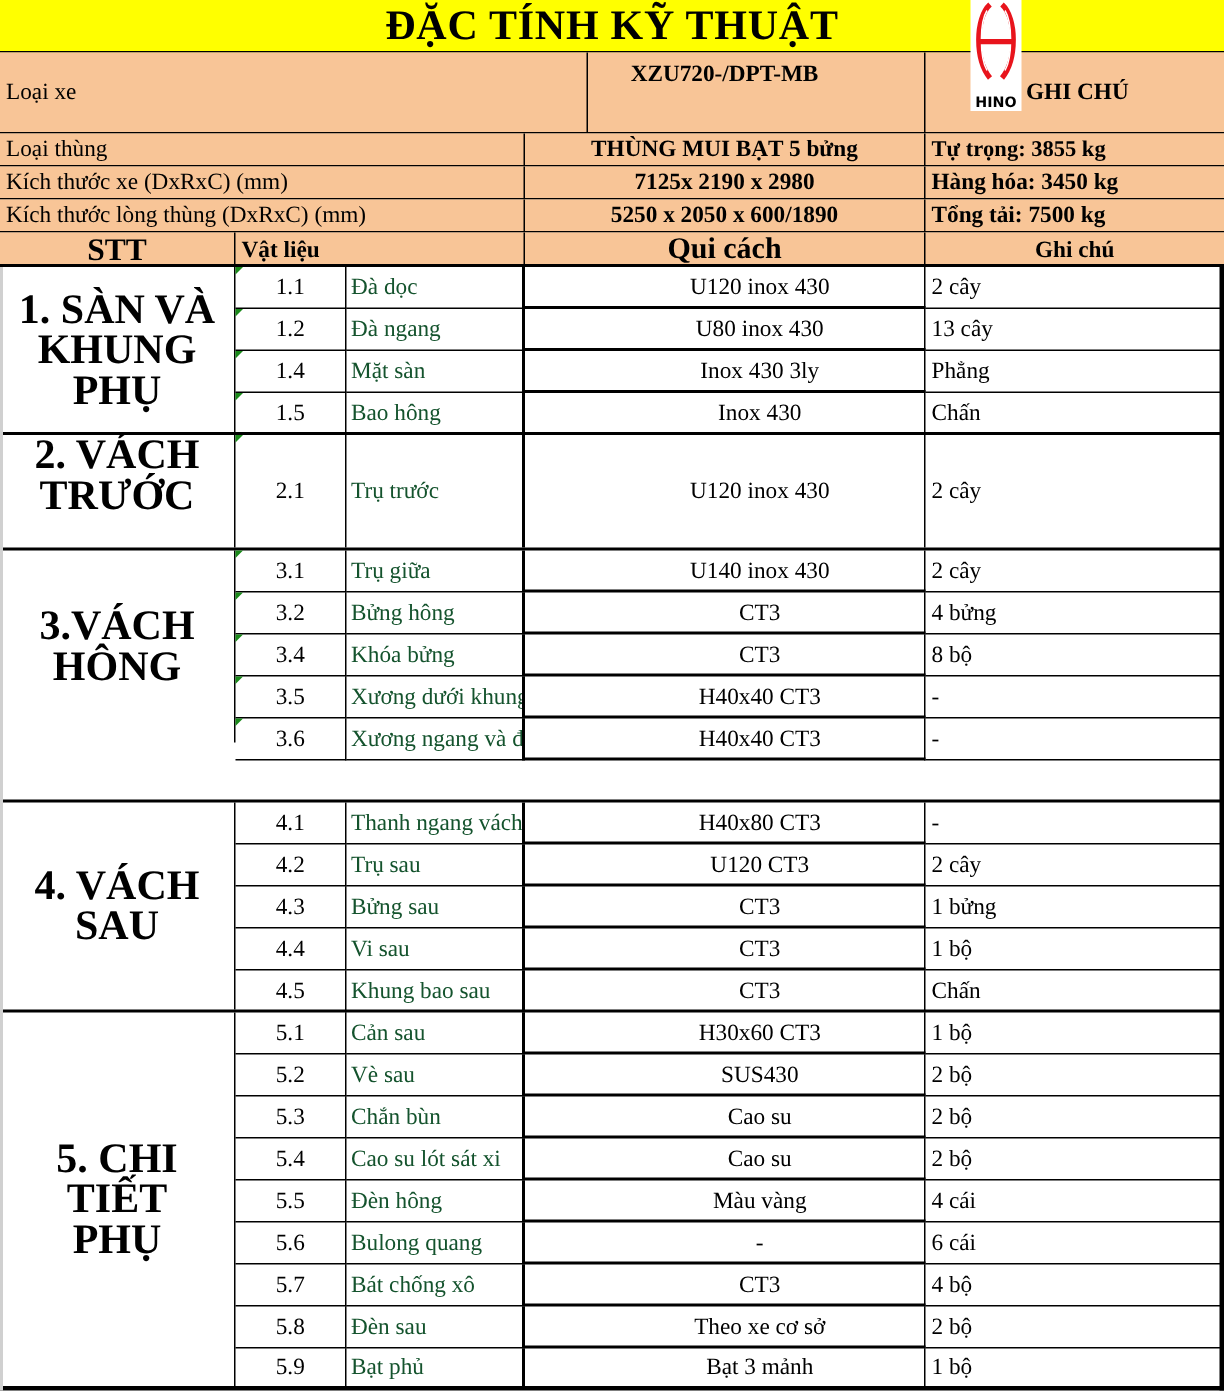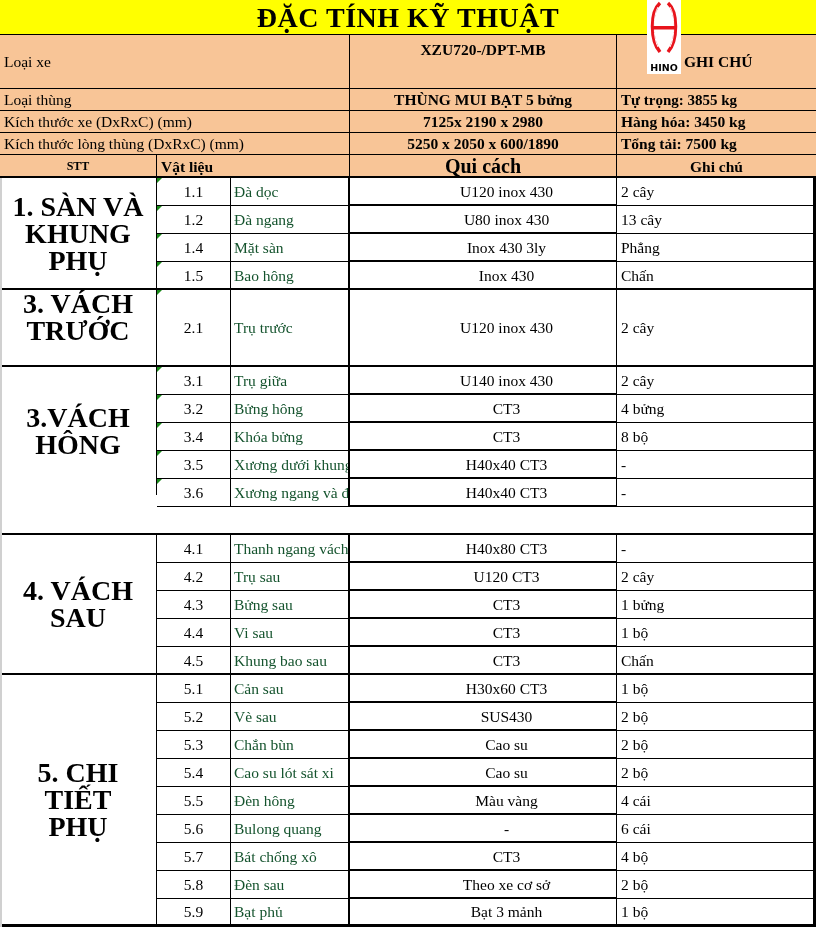--- a/index.html
+++ b/index.html
@@ -40,21 +40,21 @@
       <path d="M13 3 C3 12,3 40,13 52" stroke="#e8141c" stroke-width="3.5" fill="none"></path>
       <path d="M21 3 C31 12,31 40,21 52" stroke="#e8141c" stroke-width="3.5" fill="none"></path>
       <path d="M11 7 C6 15,6 38,11 47" stroke="#fff" stroke-width="1" fill="none"></path>
       <path d="M23 7 C28 15,28 38,23 47" stroke="#fff" stroke-width="1" fill="none"></path>
       <rect x="6" y="26" width="22" height="3.5" fill="#e8141c"></rect>
       <text x="17" y="71" text-anchor="middle" font-family="DejaVu Sans, sans-serif" font-weight="bold" font-size="9.5" fill="#000">HINO</text>
     </svg>
   </div>
 
   <div class="abs hdr-row peach" style="top:35px;height:54px;">
-    <div class="cell vline lbl" style="left:0;width:350px;line-height:54px;">Loại xe</div>
+    <div class="cell vline lbl" style="left:0;width:392px;line-height:54px;">Loại xe</div>
     <div class="cell vline center bold" style="left:350px;width:267px;font-size:15.5px;line-height:30px;">XZU720-/DPT-MB</div>
     <div class="cell bold" style="left:617px;width:199px;font-size:15.5px;line-height:54px;padding-left:67px;">GHI CHÚ</div>
   </div>
 
   <div class="abs hdr-row peach" style="top:89px;height:22px;">
     <div class="cell vline lbl" style="left:0;width:350px;line-height:22px;">Loại thùng</div>
     <div class="cell vline center bold" style="left:350px;width:267px;font-size:15.5px;line-height:22px;">THÙNG  MUI BẠT 5 bửng</div>
     <div class="cell bold" style="left:617px;width:199px;font-size:15px;line-height:22px;padding-left:4px;">Tự trọng: 3855 kg</div>
   </div>
 
@@ -64,21 +64,21 @@
     <div class="cell bold" style="left:617px;width:199px;font-size:15.5px;line-height:22px;padding-left:4px;">Hàng hóa: 3450 kg</div>
   </div>
 
   <div class="abs hdr-row peach" style="top:133px;height:22px;">
     <div class="cell vline lbl" style="left:0;width:350px;line-height:22px;">Kích thước lòng thùng (DxRxC) (mm)</div>
     <div class="cell vline center bold" style="left:350px;width:267px;font-size:15.5px;line-height:22px;">5250 x 2050 x 600/1890</div>
     <div class="cell bold" style="left:617px;width:199px;font-size:15.5px;line-height:22px;padding-left:4px;">Tổng tải: 7500 kg</div>
   </div>
 
   <div class="abs peach" style="left:0;top:155px;width:816px;height:23px;border-bottom:2px solid #000;">
-    <div class="cell vline center bold" style="left:0;width:157px;font-size:12px;line-height:23px;">STT</div>
+    <div class="cell vline center bold" style="left:0;width:157px;font-size:21px;line-height:23px;">STT</div>
     <div class="cell vline bold" style="left:157px;width:193px;font-size:15.5px;line-height:23px;padding-left:4px;">Vật liệu</div>
     <div class="cell vline center bold" style="left:350px;width:267px;font-size:20px;line-height:23px;">Qui cách</div>
     <div class="cell center bold" style="left:617px;width:199px;font-size:15.5px;line-height:23px;">Ghi chú</div>
   </div>
 
   <div class="abs grp" style="top:178px;height:112px;">
     <div class="abs stt" style="top:0;height:110px;padding:0 10px;">1. SÀN VÀ KHUNG PHỤ</div>
     <div class="drow" style="top:0;">
       <div class="c c-num">1.1</div>
         <span class="tri"></span>
@@ -103,21 +103,21 @@
     <div class="drow" style="top:84px;">
       <div class="c c-num" style="border-bottom:none;">1.5</div>
         <span class="tri"></span>
       <div class="c c-name" style="border-bottom:none;">Bao hông</div>
       <div class="c c-spec" style="border-bottom:none;">Inox 430</div>
       <div class="c c-note" style="border-bottom:none;">Chấn</div>
     </div>
   </div>
 
   <div class="abs grp" style="top:290px;height:77px;">
-    <div class="abs stt" style="top:0;height:75px;align-items:flex-start;padding-top:0;">3. VÁCH TRƯỚC</div>
+    <div class="abs stt" style="top:0;height:75px;align-items:flex-start;padding-top:0;">2. VÁCH TRƯỚC</div>
     <div class="drow" style="top:0;height:75px;">
       <div class="c c-num" style="line-height:75px;border-bottom:none;">2.1</div>
         <span class="tri"></span>
       <div class="c c-name" style="line-height:75px;border-bottom:none;">Trụ trước</div>
       <div class="c c-spec" style="line-height:75px;border-bottom:none;">U120 inox 430</div>
       <div class="c c-note" style="line-height:75px;border-bottom:none;">2 cây</div>
     </div>
   </div>
 
   <div class="abs grp" style="top:367px;height:168px;">

